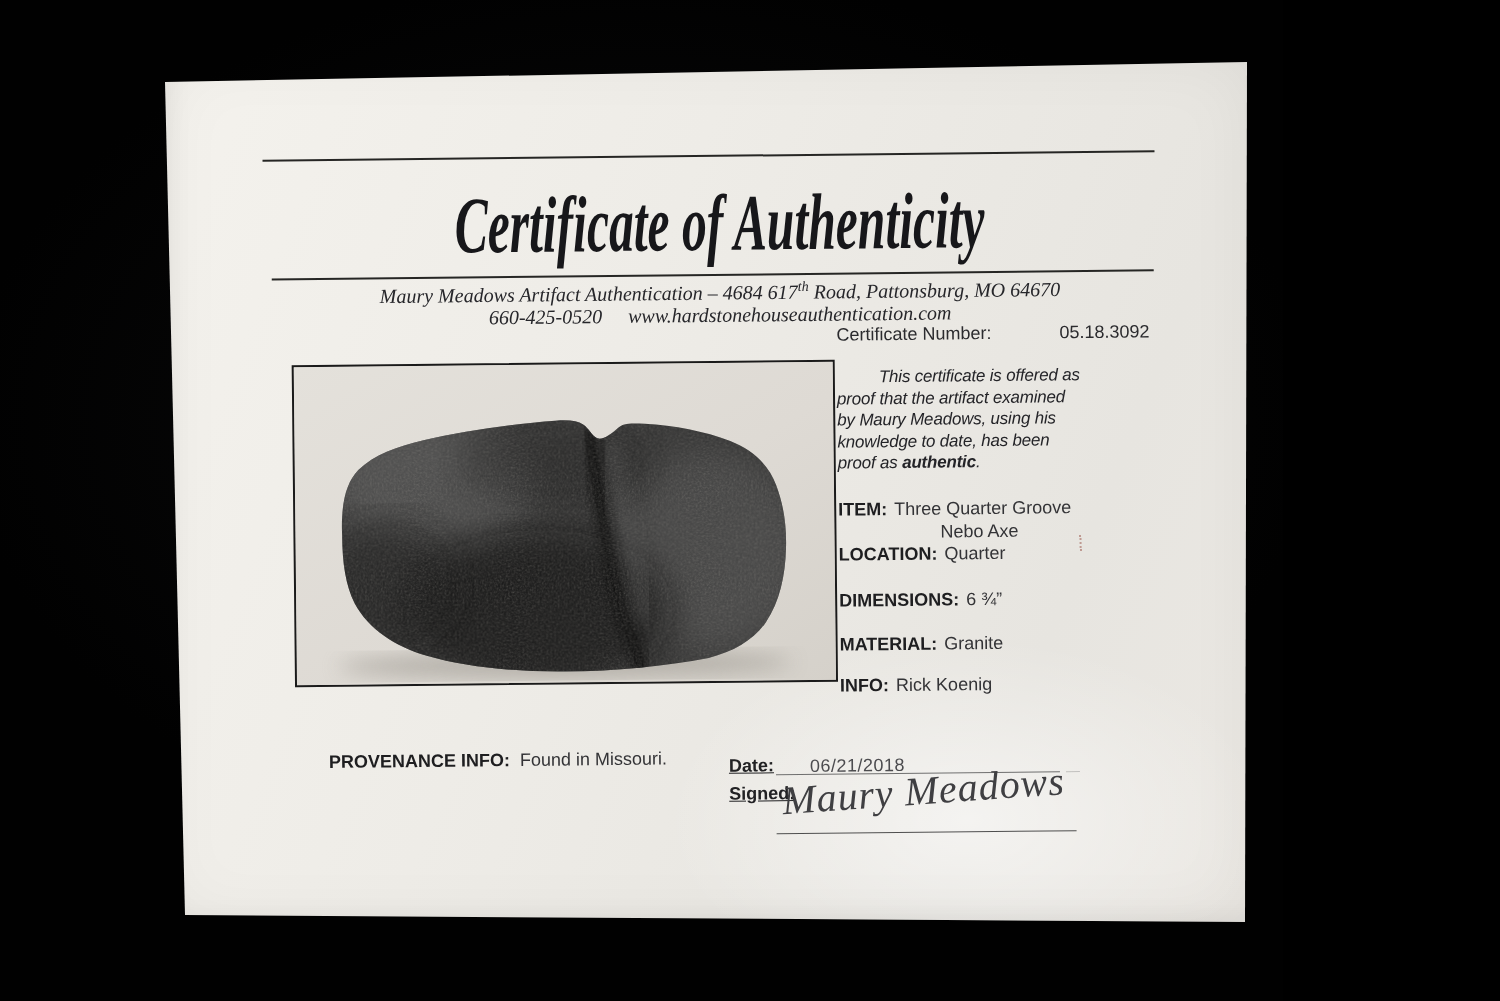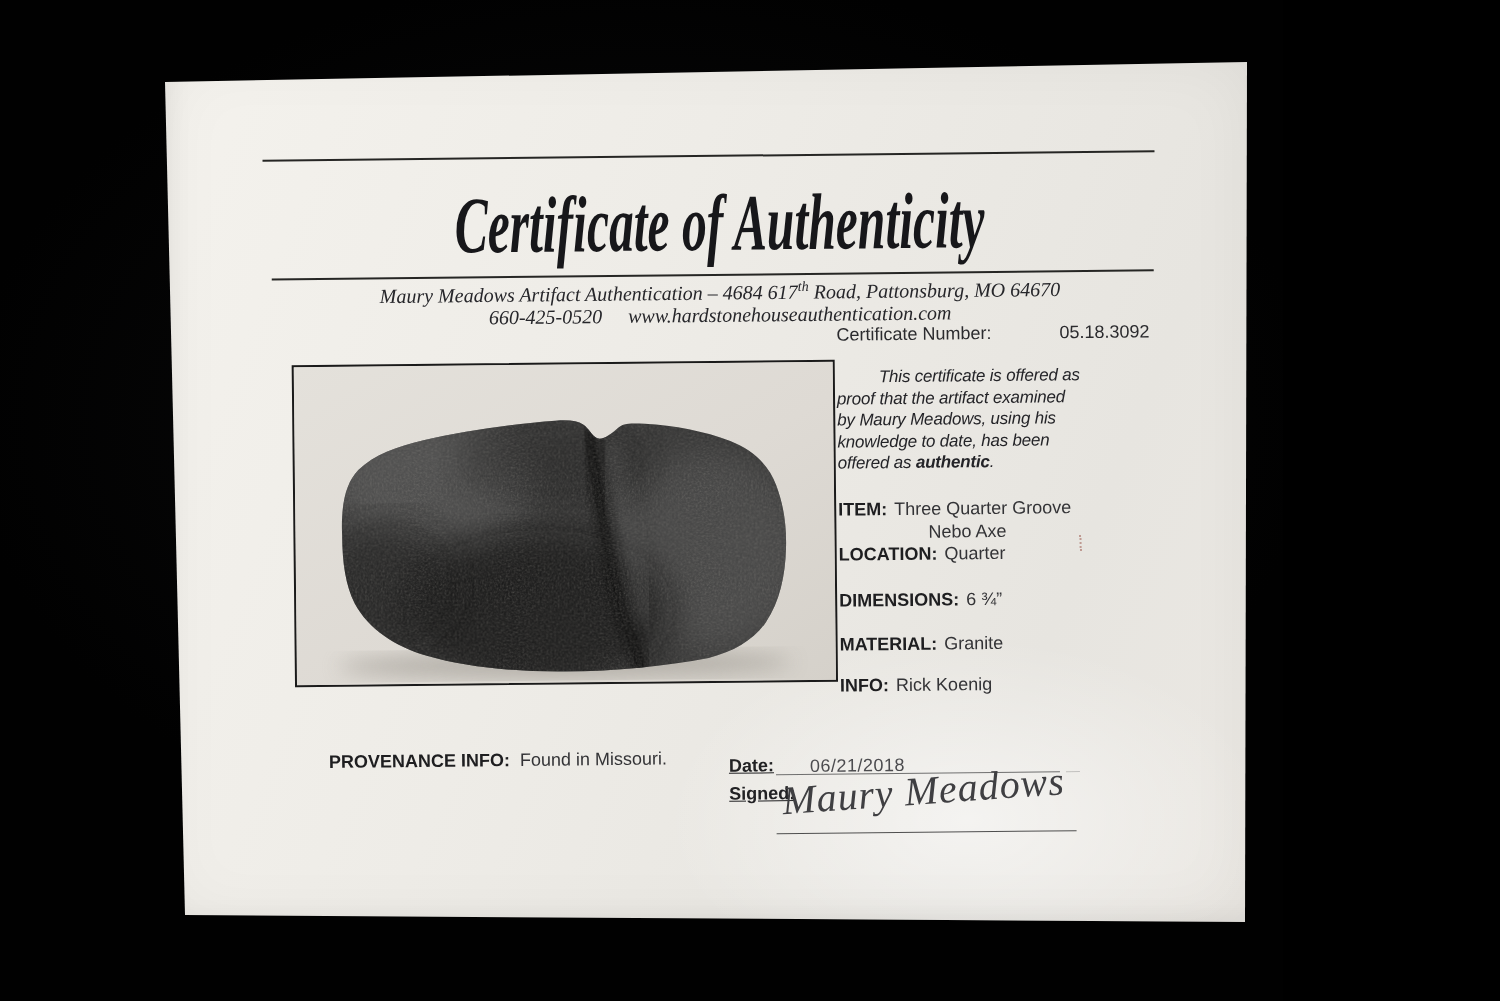--- a/index.html
+++ b/index.html
@@ -147,28 +147,28 @@
           </g>
         </svg>
       </div>
 
       <div class="right-col">
         <p class="statement">
           <span class="s-line indent">This certificate is offered as</span>
           <span class="s-line">proof that the artifact examined</span>
           <span class="s-line">by Maury Meadows, using his</span>
           <span class="s-line">knowledge to date, has been</span>
-          <span class="s-line"><span>offered as </span><b>authentic</b><span>.</span></span>
+          <span class="s-line"><span>proof as </span><b>authentic</b><span>.</span></span>
         </p>
 
         <div class="field f-item">
           <span class="lbl">ITEM:</span><span class="val">Three Quarter Groove</span>
         </div>
         <div class="field f-item2">
-          <span class="val" style="margin-left:4px">Nebo Axe</span>
+          <span class="val" style="margin-left:16px">Nebo Axe</span>
         </div>
         <div class="field f-location">
           <span class="lbl">LOCATION:</span><span class="val">Quarter</span>
         </div>
         <div class="field f-dimensions">
           <span class="lbl">DIMENSIONS:</span><span class="val">6 ¾”</span>
         </div>
         <div class="field f-material">
           <span class="lbl">MATERIAL:</span><span class="val">Granite</span>
         </div>

